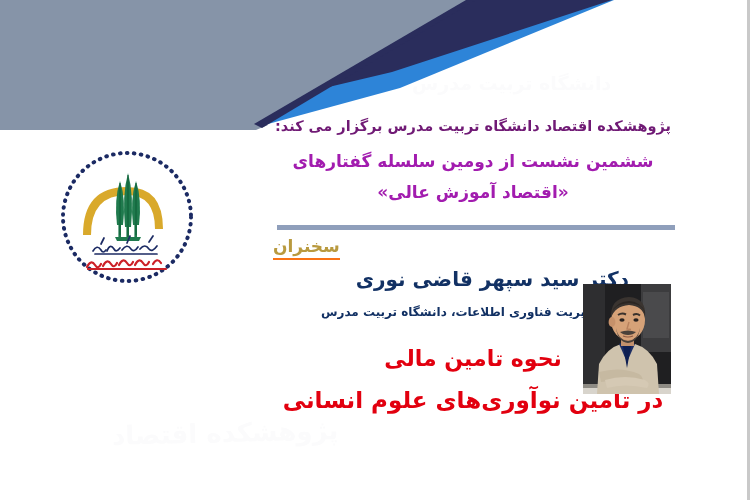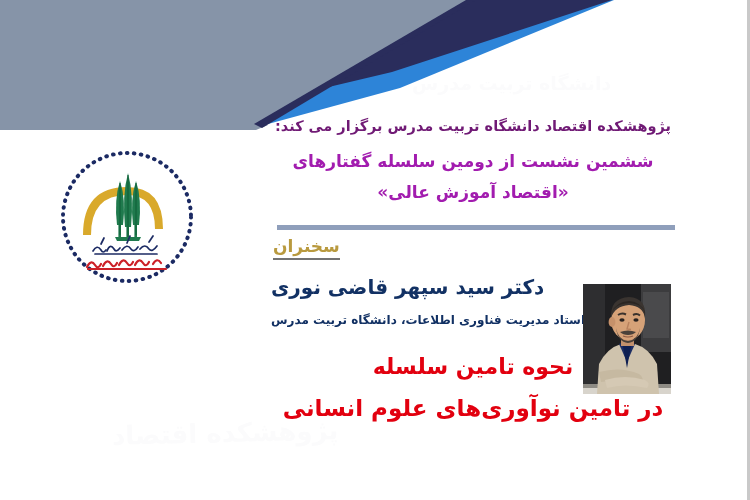--- a/index.html
+++ b/index.html
@@ -103,29 +103,29 @@
     margin-top: 6px;
     text-align: left;
     direction: rtl;
     padding-left: 2px;
   }
   #speaker-label {
     display: inline-block;
     font-size: 17px;
     font-weight: bold;
     color: #b99a3f;
-    border-bottom: 2px solid #737373;
+    border-bottom: 2px solid #f97316;
     padding-bottom: 1px;
     line-height: 1.25;
   }
 
   #speaker-block {
     position: relative;
-    margin-top: 14px;
-    text-align: left;
+    margin-top: 6px;
+    text-align: right;
   }
   #speaker-name {
     font-size: 20px;
     font-weight: bold;
     color: #123164;
     line-height: 1.3;
     margin: 0;
     padding-right: 46px;
   }
   #speaker-affil {
@@ -243,21 +243,21 @@
     <div id="speaker-label-row">
       <span id="speaker-label">سخنران</span>
     </div>
 
     <div id="speaker-block">
       <p id="speaker-name">دکتر سید سپهر قاضی نوری</p>
       <p id="speaker-affil">استاد مدیریت فناوری اطلاعات، دانشگاه تربیت مدرس</p>
     </div>
 
     <div id="talk-block">
-      <p class="talk-line">نحوه تامین سلسله</p>
+      <p class="talk-line">نحوه تامین مالی</p>
       <p class="talk-line second">در تامین نوآوری‌های علوم انسانی</p>
     </div>
 
   </div>
 
   <svg id="photo" viewBox="0 0 88 110" width="88" height="110">
     <title>عکس سخنران</title>
     <defs>
       <clipPath id="photoclip">
           <rect x="0" y="0" width="88" height="110"></rect>

